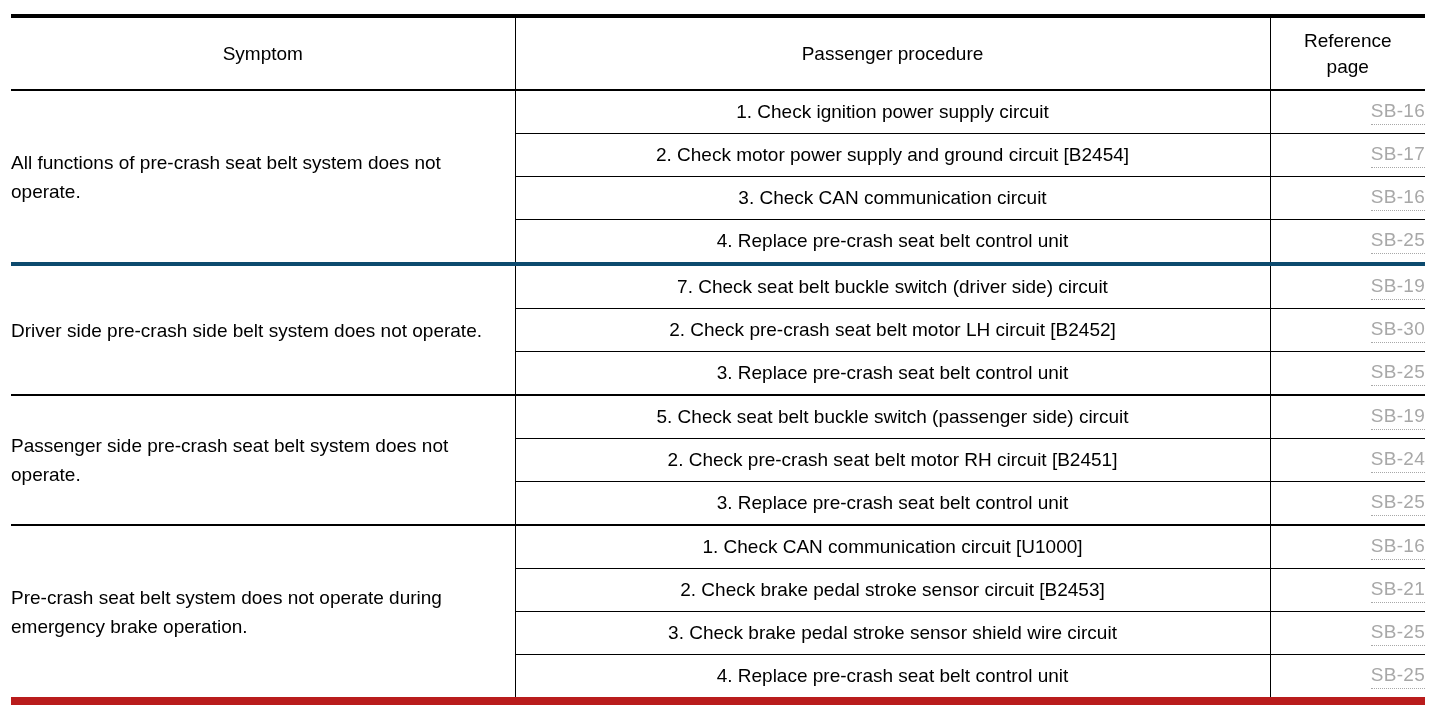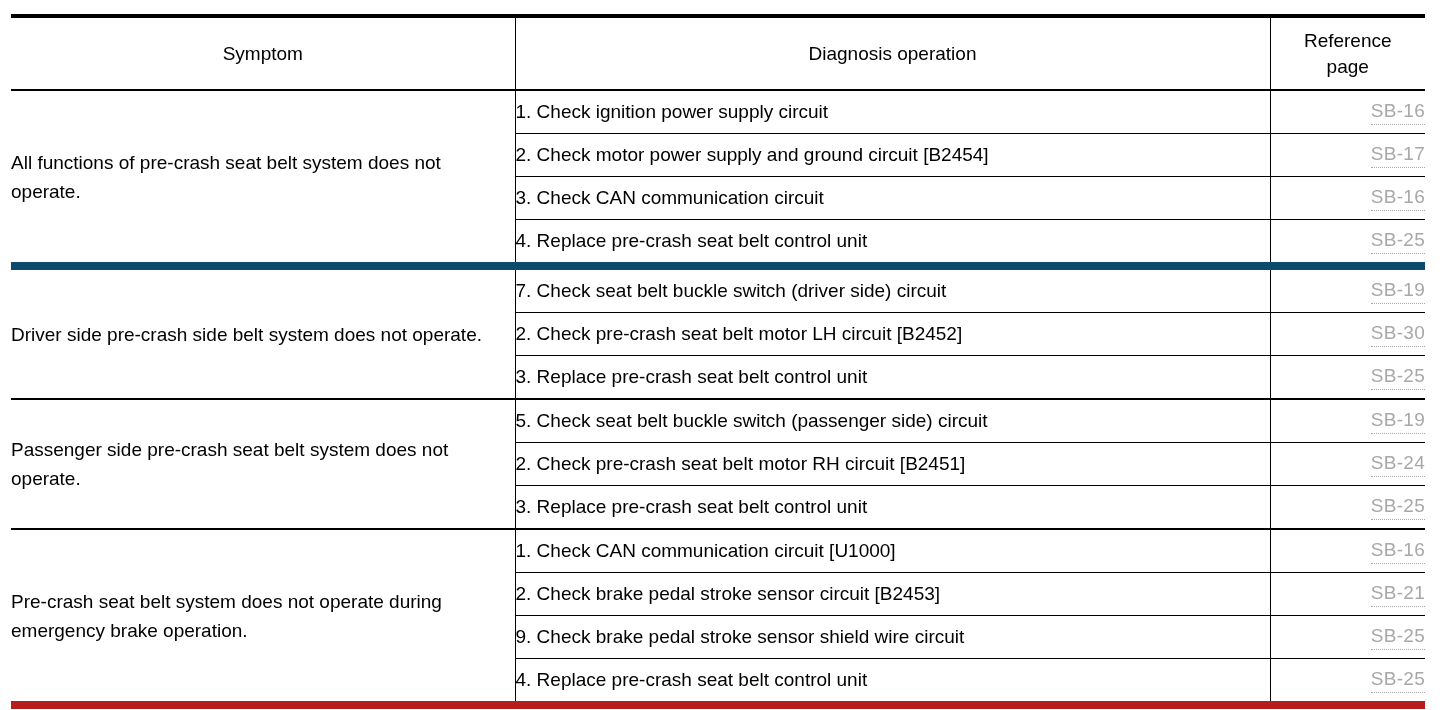--- a/index.html
+++ b/index.html
@@ -42,21 +42,21 @@
   }
 
   
   .col-symptom   { width: 504px; }
   .col-procedure { width: 755px; }
   .col-refpage   { width: 155px; }
 
   
   .rule-top    { border-top: 4px solid #000; }
   .rule-bottom { border-bottom: 8px solid #b91c1c; }
-  .rule-heavy  { border-bottom: 8px solid #0c4a6e; }
+  .rule-heavy  { border-bottom: 4px solid #0c4a6e; }
   .rule-med    { border-bottom: 2px solid #000; }
   .rule-thin   { border-bottom: 1px solid #000; }
 
   .vline-left  { border-left: 1px solid #000; }
 
   
   .hdr {
     text-align: center;
     font-size: 19px;
     line-height: 26px;
@@ -71,21 +71,21 @@
     padding: 6px 16px 6px 18px;
     text-align: left;
   }
 
   
   .proc-cell {
     font-size: 19px;
     line-height: 24px;
     height: 42px;
     padding: 0 10px 0 16px;
-    text-align: left;
+    text-align: center;
   }
 
   
   .ref-cell {
     height: 42px;
     text-align: right;
     padding: 0 6px;
   }
   .ref-link {
     display: inline-block;
@@ -106,21 +106,21 @@
   <table class="dtc-table">
     <colgroup>
       <col class="col-symptom">
       <col class="col-procedure">
       <col class="col-refpage">
     </colgroup>
 
     <thead>
       <tr>
         <th class="hdr rule-top rule-med">Symptom</th>
-        <th class="hdr rule-top rule-med vline-left">Diagnosis operation</th>
+        <th class="hdr rule-top rule-med vline-left">Passenger procedure</th>
         <th class="hdr rule-top rule-med vline-left">
           <span>Reference</span><br>
           <span>page</span>
         </th>
       </tr>
     </thead>
 
     <tbody>
 
       <tr>
@@ -196,21 +196,21 @@
           <span class="ref-link">SB-16</span>
         </td>
       </tr>
       <tr>
         <td class="proc-cell rule-thin vline-left">2. Check brake pedal stroke sensor circuit [B2453]</td>
         <td class="ref-cell rule-thin vline-left">
           <span class="ref-link">SB-21</span>
         </td>
       </tr>
       <tr>
-        <td class="proc-cell rule-thin vline-left">9. Check brake pedal stroke sensor shield wire circuit</td>
+        <td class="proc-cell rule-thin vline-left">3. Check brake pedal stroke sensor shield wire circuit</td>
         <td class="ref-cell rule-thin vline-left">
           <span class="ref-link">SB-25</span>
         </td>
       </tr>
       <tr>
         <td class="proc-cell rule-bottom vline-left">4. Replace pre-crash seat belt control unit</td>
         <td class="ref-cell rule-bottom vline-left">
           <span class="ref-link">SB-25</span>
         </td>
       </tr>

